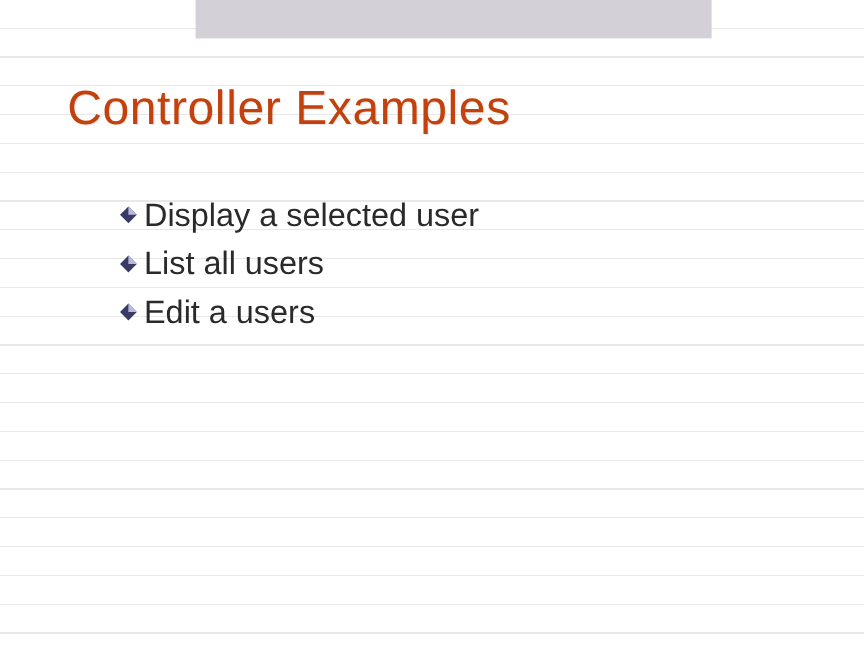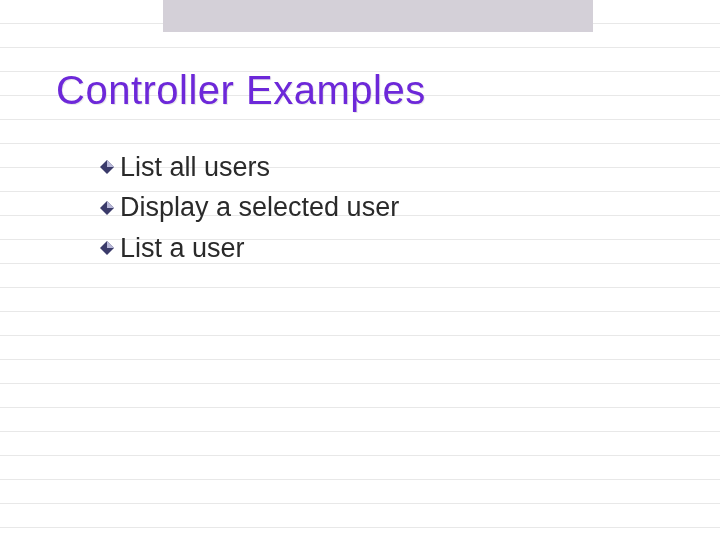--- a/index.html
+++ b/index.html
@@ -33,24 +33,24 @@
       z-index: 2;
     }
     .content {
       position: relative;
       z-index: 1;
       padding-top: 68px;
       padding-left: 56px;
     }
     .slide-title {
       font-size: 40px;
-      color: #6d28d9;
+      color: #c2410c;
       font-weight: 400;
       letter-spacing: 0.5px;
-      margin-bottom: 36px;
+      margin-bottom: 48px;
       text-shadow: 1px 1px 0 rgba(200,200,200,0.4);
     }
     .bullet-list {
       list-style: none;
       padding-left: 42px;
     }
     .bullet-item {
       display: flex;
       align-items: center;
       margin-bottom: 4px;
@@ -77,38 +77,38 @@
 
   <ul class="bullet-list">
 
     <li class="bullet-item">
       <span class="bullet-icon">
         <svg width="18" height="18" viewBox="0 0 18 18">
           <polygon points="9,2 16,9 9,16 2,9" fill="#3a3a6a"></polygon>
           <polygon points="9,2 16,9 9,9" fill="#b8b8d8"></polygon>
         </svg>
       </span>
-      <span class="bullet-text">List all users</span>
+      <span class="bullet-text">Display a selected user</span>
     </li>
 
     <li class="bullet-item">
       <span class="bullet-icon">
         <svg width="18" height="18" viewBox="0 0 18 18">
           <polygon points="9,2 16,9 9,16 2,9" fill="#3a3a6a"></polygon>
           <polygon points="9,2 16,9 9,9" fill="#b8b8d8"></polygon>
         </svg>
       </span>
-      <span class="bullet-text">Display a selected user</span>
+      <span class="bullet-text">List all users</span>
     </li>
 
 
     <li class="bullet-item">
       <span class="bullet-icon">
         <svg width="18" height="18" viewBox="0 0 18 18">
           <polygon points="9,2 16,9 9,16 2,9" fill="#3a3a6a"></polygon>
           <polygon points="9,2 16,9 9,9" fill="#b8b8d8"></polygon>
         </svg>
       </span>
-      <span class="bullet-text">List a user</span>
+      <span class="bullet-text">Edit a users</span>
     </li>
 
   </ul>
 </div>
 
 </body></html>

